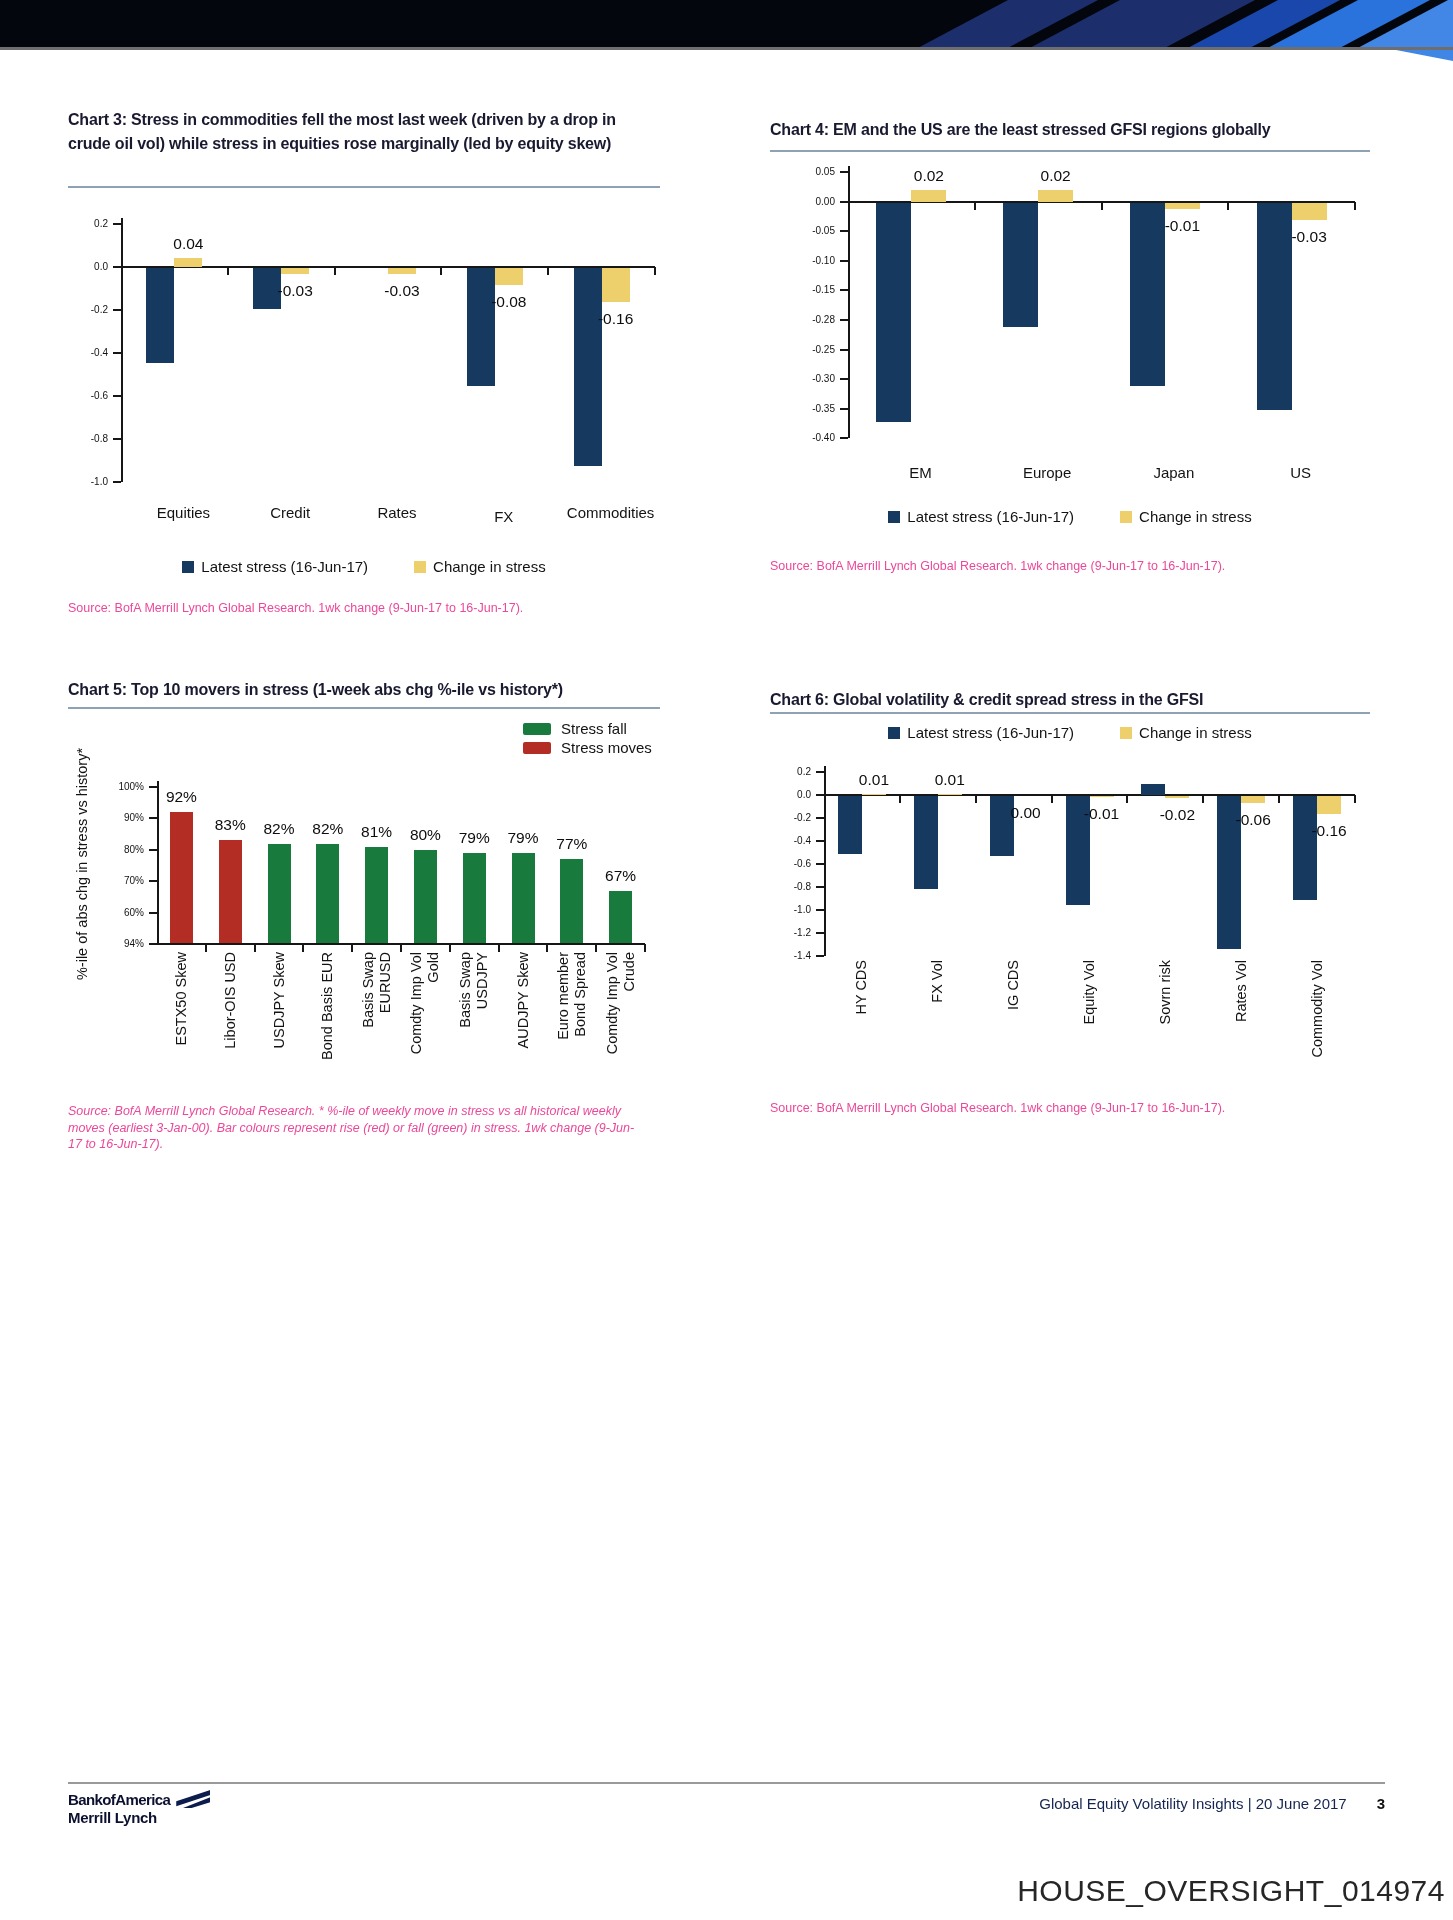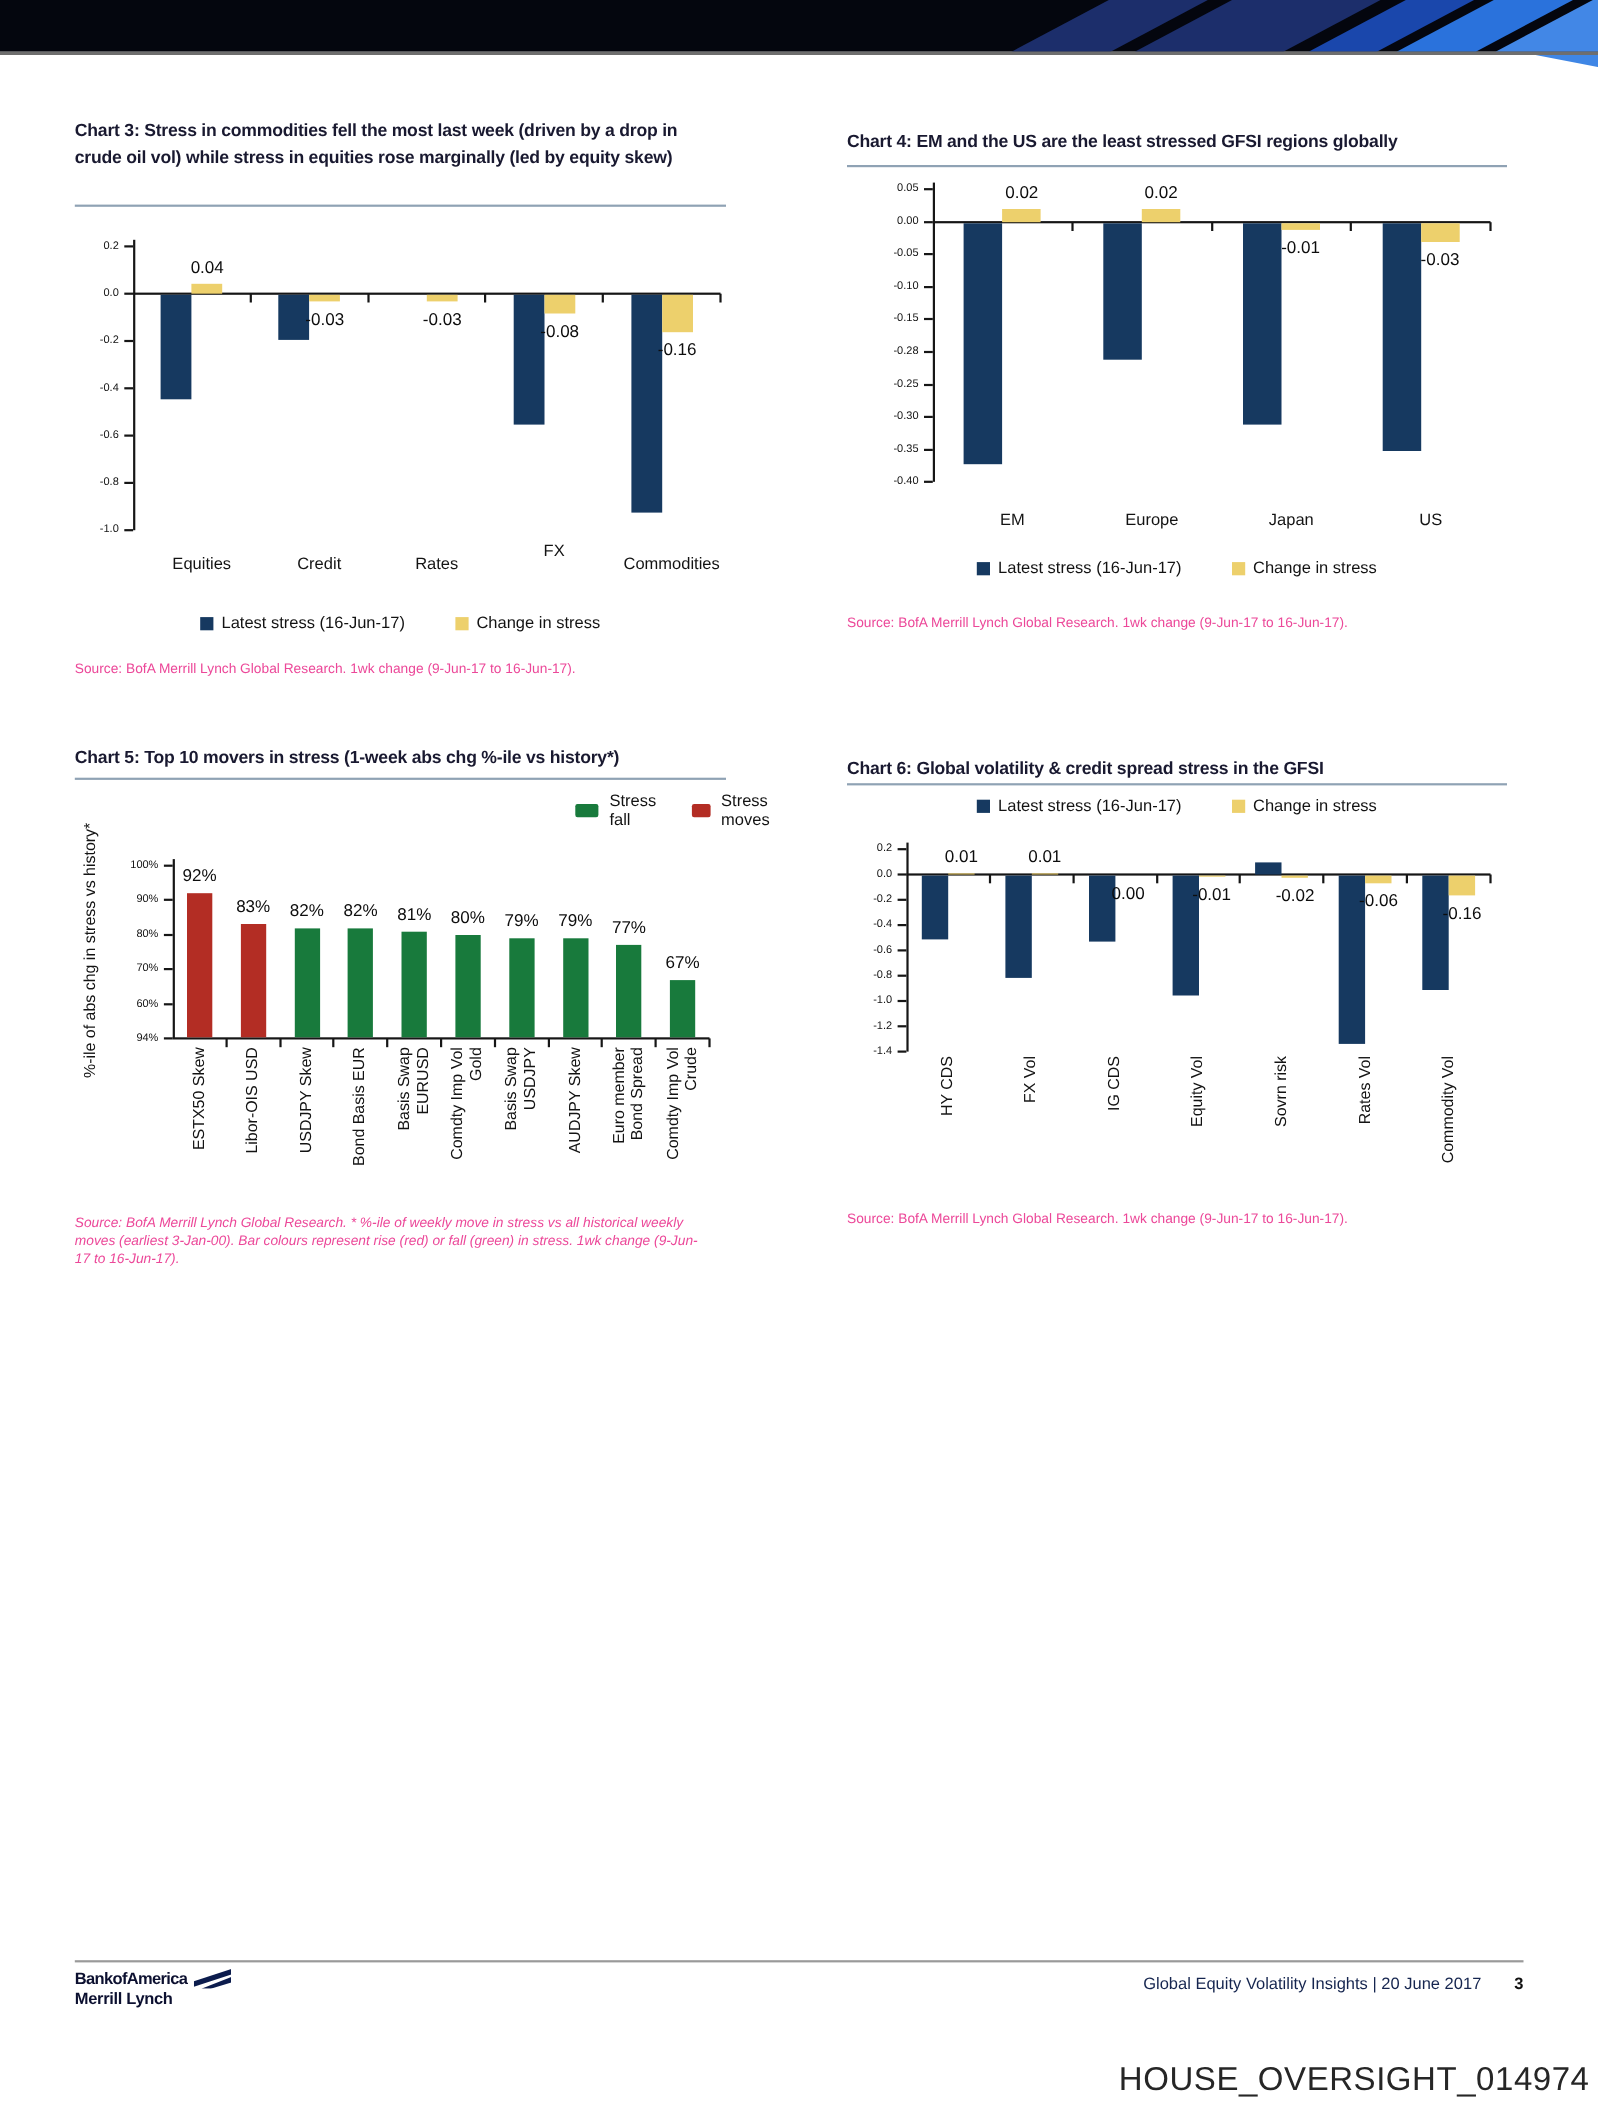--- a/index.html
+++ b/index.html
@@ -32,21 +32,21 @@
   .legend-item{display:flex;align-items:center;gap:7px;font-size:15px;color:#131313;}
   .swatch{width:12px;height:12px;display:inline-block;}
   .source{position:absolute;left:0;margin:0;font-size:12.5px;line-height:16.5px;color:#ec4899;width:97%;}
   .rot-wrap{position:absolute;}
   .rot-inner{position:absolute;left:0;top:0;transform-origin:0 0;text-align:right;font-size:14.5px;
              line-height:17px;white-space:nowrap;color:#131313;}
   .rot-inner div{height:17px;}
   .ylab-wrap{position:absolute;width:0;height:0;}
   .ylab{position:absolute;transform:translate(-50%,-50%) rotate(-90deg);white-space:nowrap;
         font-size:14.5px;color:#131313;}
-  .c5-legend{position:absolute;display:flex;flex-direction:row;gap:25px;}
+  .c5-legend{position:absolute;display:flex;flex-direction:column;gap:2px;}
   .c5-item{display:flex;align-items:center;gap:10px;font-size:15px;color:#131313;}
   .c5-swatch{width:28px;height:12px;border-radius:2px;display:inline-block;}
   
   .foot-rule{position:absolute;left:68px;top:1782px;width:1317px;height:2px;background:#9a9a9a;}
   .logo{position:absolute;left:68px;top:1790px;color:#0c1030;}
   .logo-top{font-size:15px;font-weight:800;letter-spacing:-0.6px;display:flex;align-items:center;gap:6px;}
   .logo-bottom{font-size:15px;font-weight:800;letter-spacing:-0.3px;margin-top:1px;}
   .flag{position:relative;width:34px;height:18px;display:inline-block;}
   .flag i{position:absolute;left:0;top:0;width:100%;height:100%;display:block;background:#0c1c4d;}
   .flag .f1{clip-path:polygon(0 62%,100% 0,100% 28%,0 90%);}
@@ -102,21 +102,21 @@
         <div class="bar" style="position: absolute; left: 185.2px; top: 76px; width: 28px; height: 40.85px; background: rgb(22, 57, 96);"></div>
         <div class="bar" style="position: absolute; left: 213.2px; top: 76px; width: 28px; height: 6.45px; background: rgb(237, 208, 108);"></div>
         <div class="bar-label" style="position: absolute; left: 192.2px; top: 90.45px; width: 70px;">-0.03</div>
         <div class="cat-label" style="position: absolute; left: 159.8px; top: 312px; width: 124.8px;">Credit</div>
         <div class="bar" style="position: absolute; left: 320px; top: 76px; width: 28px; height: 6.45px; background: rgb(237, 208, 108);"></div>
         <div class="bar-label" style="position: absolute; left: 299px; top: 90.45px; width: 70px;">-0.03</div>
         <div class="cat-label" style="position: absolute; left: 266.6px; top: 312px; width: 124.8px;">Rates</div>
         <div class="bar" style="position: absolute; left: 398.8px; top: 76px; width: 28px; height: 118.25px; background: rgb(22, 57, 96);"></div>
         <div class="bar" style="position: absolute; left: 426.8px; top: 76px; width: 28px; height: 17.2px; background: rgb(237, 208, 108);"></div>
         <div class="bar-label" style="position: absolute; left: 405.8px; top: 101.2px; width: 70px;">-0.08</div>
-        <div class="cat-label" style="position: absolute; left: 373.4px; top: 300px; width: 124.8px;">FX</div>
+        <div class="cat-label" style="position: absolute; left: 373.4px; top: 316px; width: 124.8px;">FX</div>
         <div class="bar" style="position: absolute; left: 505.6px; top: 76px; width: 28px; height: 197.8px; background: rgb(22, 57, 96);"></div>
         <div class="bar" style="position: absolute; left: 533.6px; top: 76px; width: 28px; height: 34.4px; background: rgb(237, 208, 108);"></div>
         <div class="bar-label" style="position: absolute; left: 512.6px; top: 118.4px; width: 70px;">-0.16</div>
         <div class="cat-label" style="position: absolute; left: 480.2px; top: 312px; width: 124.8px;">Commodities</div>
       </div>
     <div class="legend-row" id="chart3-legend" style="top:450px;">
         <div class="legend-item" style="position: static;">
           <div class="swatch" style="position: static; background: rgb(22, 57, 96);"></div>
           <div style="position: static;">Latest stress (16-Jun-17)</div>
         </div>

